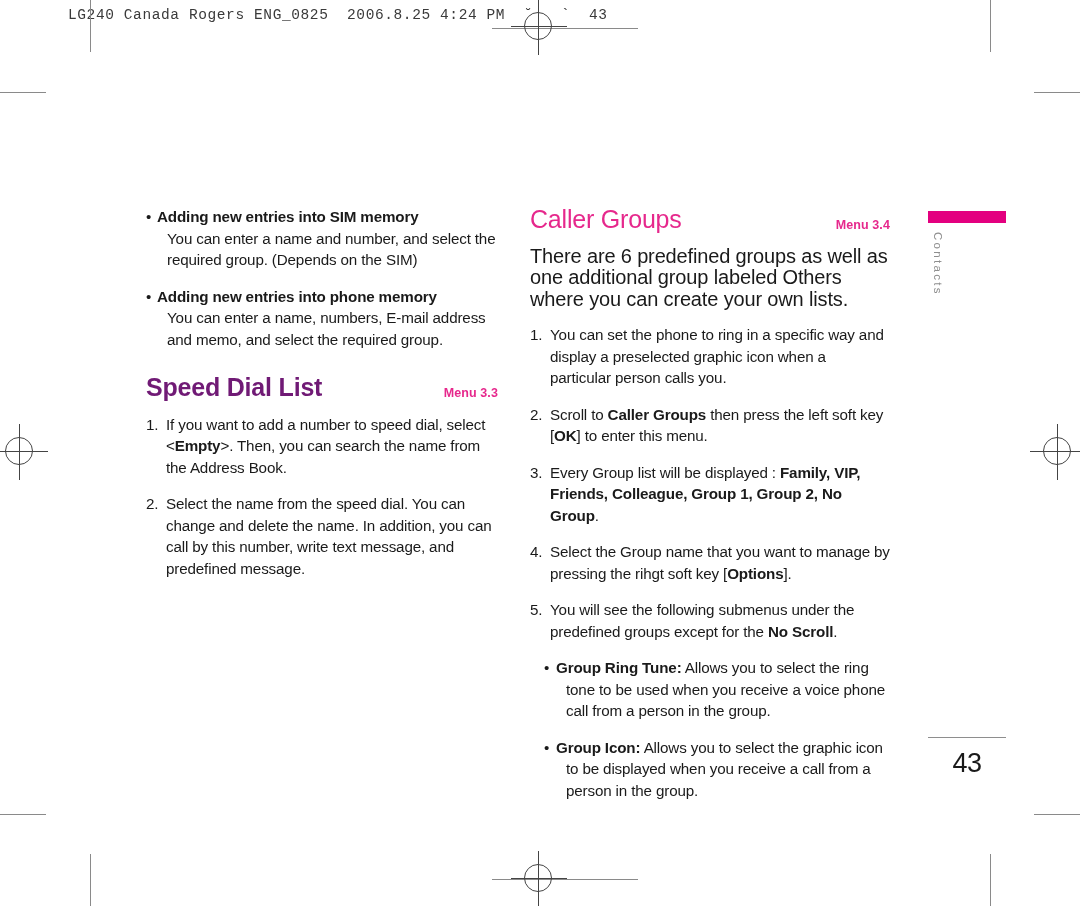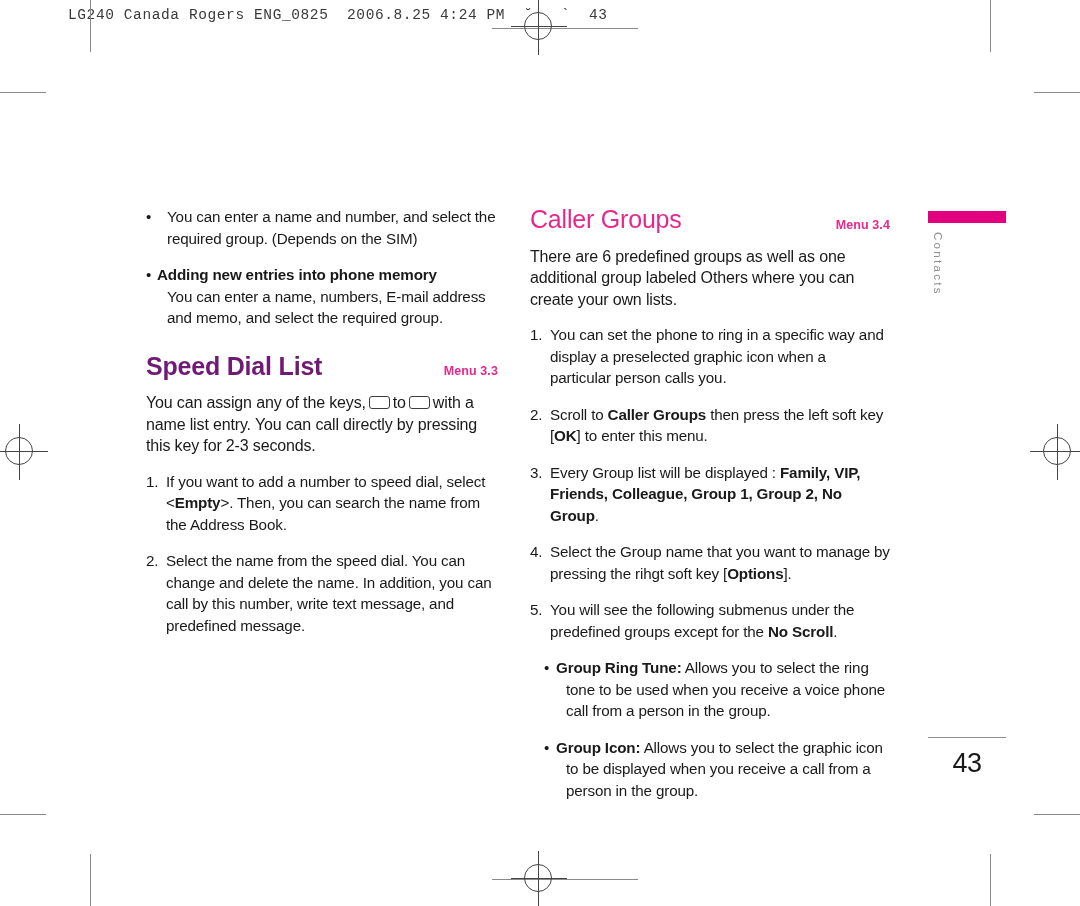--- a/index.html
+++ b/index.html
@@ -100,21 +100,21 @@
     right: 0;
     bottom: 2px;
     font-size: 12.5px;
     font-weight: 700;
     letter-spacing: 0.1px;
     margin-left: 42px;
   }
 
   p.body {
     margin: 0 0 14px 0;
-    font-size: 16px;
+    font-size: 20px;
     line-height: 21.5px;
     letter-spacing: -0.15px;
   }
 
   
   ul.bullets {
     list-style: none;
     margin: 0;
     padding: 0;
   }
@@ -269,37 +269,35 @@
     <div class="vline"></div>
 </div>
 
 <div class="page">
 
   <div class="column col-left">
 
     <ul class="bullets">
       <li>
         <span class="dot">•</span>
+        <span class="lead">Adding new entries into SIM memory</span>
         <span class="cont">You can enter a name and number, and select the required group. (Depends on the SIM)</span>
       </li>
       <li>
         <span class="dot">•</span>
         <span class="lead">Adding new entries into phone memory</span>
         <span class="cont">You can enter a name, numbers, E-mail address and memo, and select the required group.</span>
       </li>
     </ul>
 
     <div class="title-row" style="margin-top:24px;">
       <h2 class="section-title" style="color:#701a75;font-weight:bold;">Speed Dial List</h2>
       <span class="menu-ref" style="color:#E6288C;">Menu 3.3</span>
     </div>
 
-    <p class="body">
-      <span>You can assign any of the keys,</span><span class="keycap"></span><span>to</span><span class="keycap"></span><span>with a name list entry. You can call directly by pressing this key for 2-3 seconds.</span>
-    </p>
 
     <ol class="steps">
       <li>
         <span class="num">1.</span>
         <span>If you want to add a number to speed dial, select &lt;</span><b>Empty</b><span>&gt;. Then, you can search the name from the Address Book.</span>
       </li>
       <li>
         <span class="num">2.</span>
         <span>Select the name from the speed dial. You can change and delete the name. In addition, you can call by this number, write text message, and predefined message.</span>
       </li>

